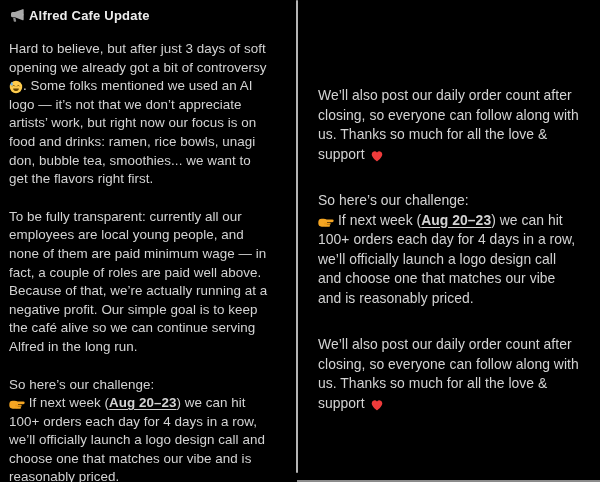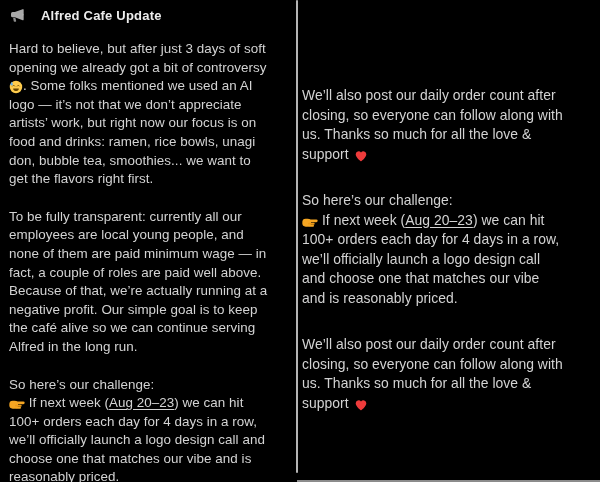--- a/index.html
+++ b/index.html
@@ -4,29 +4,29 @@
 <style>
   html,body{margin:0;padding:0;background:#000;}
   .screen{
     position:relative;width:600px;height:482px;background:#000;overflow:hidden;
     font-family:"Liberation Sans",sans-serif;
   }
   .divider{position:absolute;left:296px;top:0;width:2px;height:473px;background:#b4b4b4;border-radius:1px;}
   .edge-bottom{position:absolute;left:297px;right:0;bottom:0;height:2px;background:#8c8c8c;}
 
   .left-col{position:absolute;left:9px;top:7px;width:280px;}
-  .post-header{display:flex;align-items:center;gap:16px;color:#ededed;font-size:13px;font-weight:700;letter-spacing:.2px;}
+  .post-header{display:flex;align-items:center;gap:4px;color:#ededed;font-size:13px;font-weight:700;letter-spacing:.2px;}
   .left-body{margin-top:17px;font-size:13.4px;line-height:18.6px;color:#d3d3d3;letter-spacing:.05px;}
   .left-body p{margin:0 16px 19px 0;}
   .left-body p:last-child{margin-bottom:0;}
 
-  .right-col{position:absolute;left:302px;top:86px;width:262px;font-size:13.9px;line-height:19.5px;color:#d3d3d3;letter-spacing:.05px;}
+  .right-col{position:absolute;left:318px;top:86px;width:262px;font-size:13.9px;line-height:19.5px;color:#d3d3d3;letter-spacing:.05px;}
   .right-col p{margin:0 0 27px 0;}
 
-  .date-link{text-decoration:underline;text-underline-offset:2px;}
+  .date-link{text-decoration:underline;text-underline-offset:2px;font-weight:bold;}
   .emoji{display:inline-block;vertical-align:-2px;line-height:0;}
   .emoji svg{display:inline-block;}
 </style>
 </head>
 <body>
 
 <div class="screen">
 
   <div class="left-col">
 

